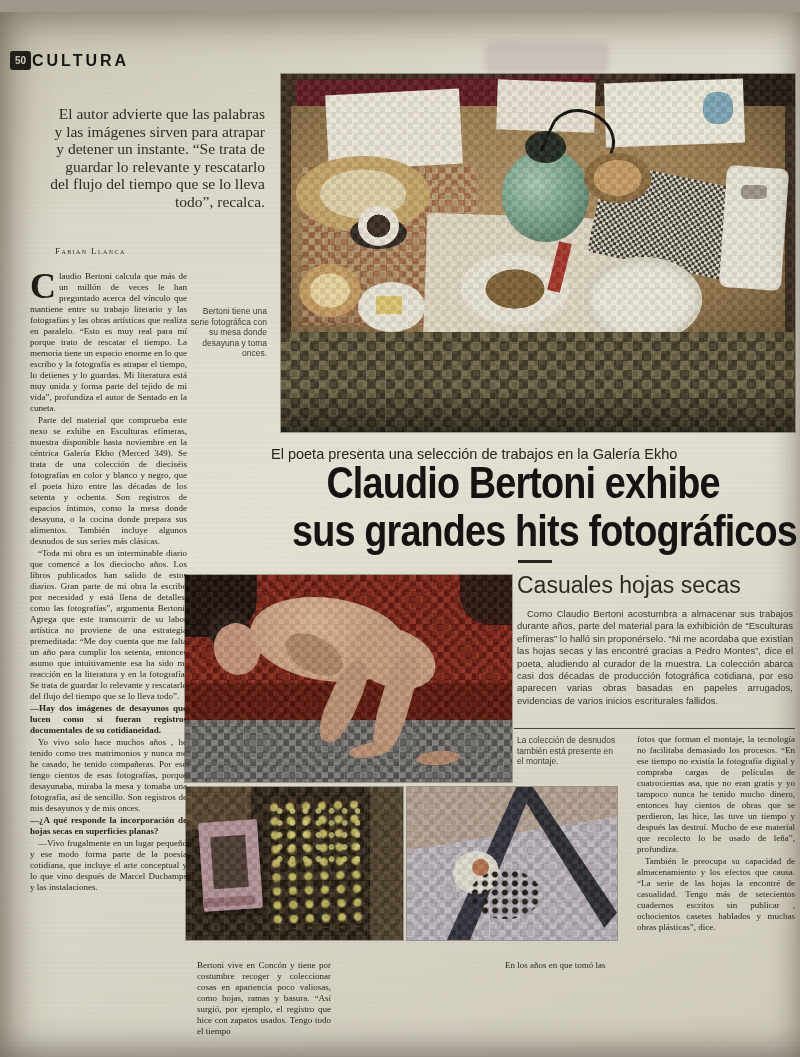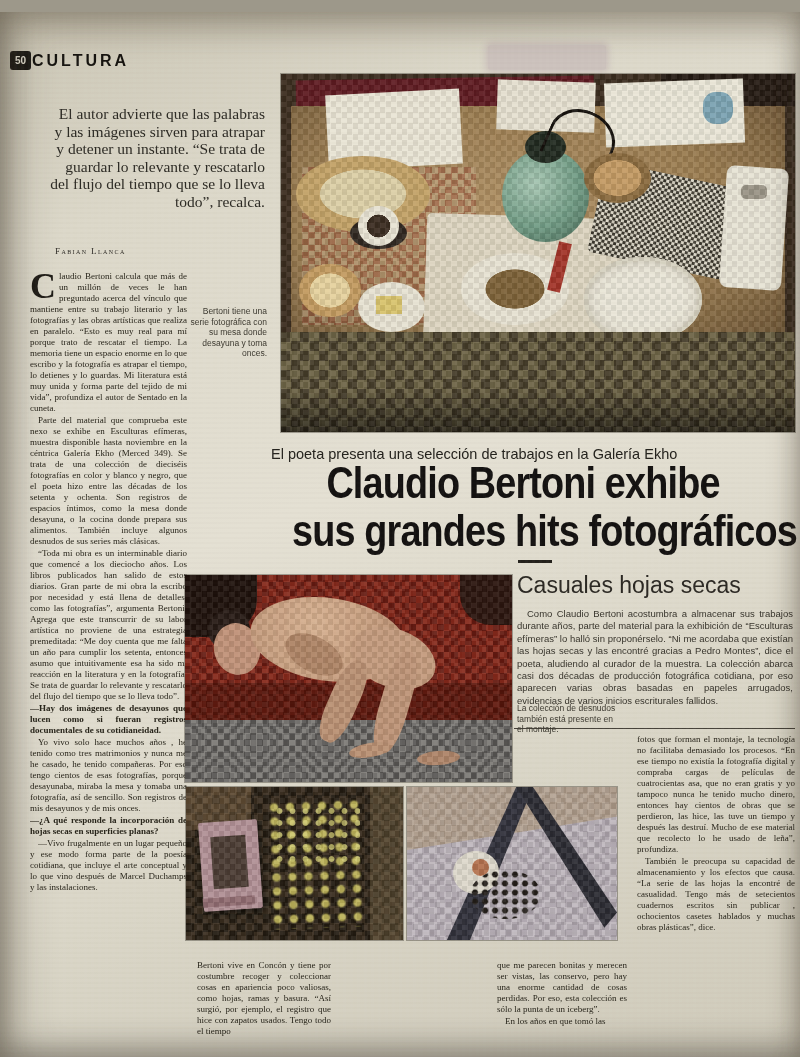--- a/index.html
+++ b/index.html
@@ -46,21 +46,21 @@
     font-weight:bold;color:#1e1b16;}
   .col4{left:637px;top:722px;width:158px;height:331px;overflow:hidden;}
   .bcol{top:948px;height:106px;overflow:hidden;}
   .b1{left:197px;width:134px;}
   .b2{left:338px;width:138px;}
   .b3{left:497px;width:130px;}
 
   
   .cap{font:8.5px/10.5px "Liberation Sans",sans-serif;color:#3b382f;}
   .cap1{left:189px;top:294px;width:78px;text-align:right;}
-  .cap2{left:517px;top:691px;width:100px;text-align:left;}
+  .cap2{left:517px;top:723px;width:100px;text-align:left;}
   .cap3{left:187px;top:931px;width:360px;}
 
   
   .sb-rule-top{left:518px;top:548px;width:34px;height:3px;background:#23201b;}
   .sb-title{left:517px;top:560px;font:400 23px/26px "Liberation Sans",sans-serif;color:#2b2823;}
   .sb-body{left:517px;top:596px;width:276px;height:118px;overflow:hidden;
     font:9.5px/12.4px "Liberation Sans",sans-serif;text-align:justify;color:#36332b;}
   .sb-body p{margin:0;text-indent:10px;}
   .sb-rule-bot{left:514px;top:716px;width:281px;height:1px;background:#454139;}
 
@@ -269,18 +269,17 @@
     <div class="p4-barB"></div>
     <div class="p4-white"></div>
     <div class="p4-orange"></div>
     <div class="p4-seeds"></div>
   </div>
 
   <div class="abs serifcol bcol b1">
     <p class="noind">Bertoni vive en Concón y tiene por costumbre recoger y coleccionar cosas en apariencia poco valiosas, como hojas, ramas y basura. “Así surgió, por ejemplo, el registro que hice con zapatos usados. Tengo todo el tiempo</p>
   </div>
   <div class="abs serifcol bcol b3">
-    <p class="noind">que me parecen bonitas y merecen ser vistas, las conservo, pero hay una enorme cantidad de cosas perdidas. Por eso, esta colección es sólo la punta de un iceberg”.</p>
     <p>En los años en que tomó las</p>
   </div>
 
   <div class="grain"></div>
 </div>
 
 </body></html>

